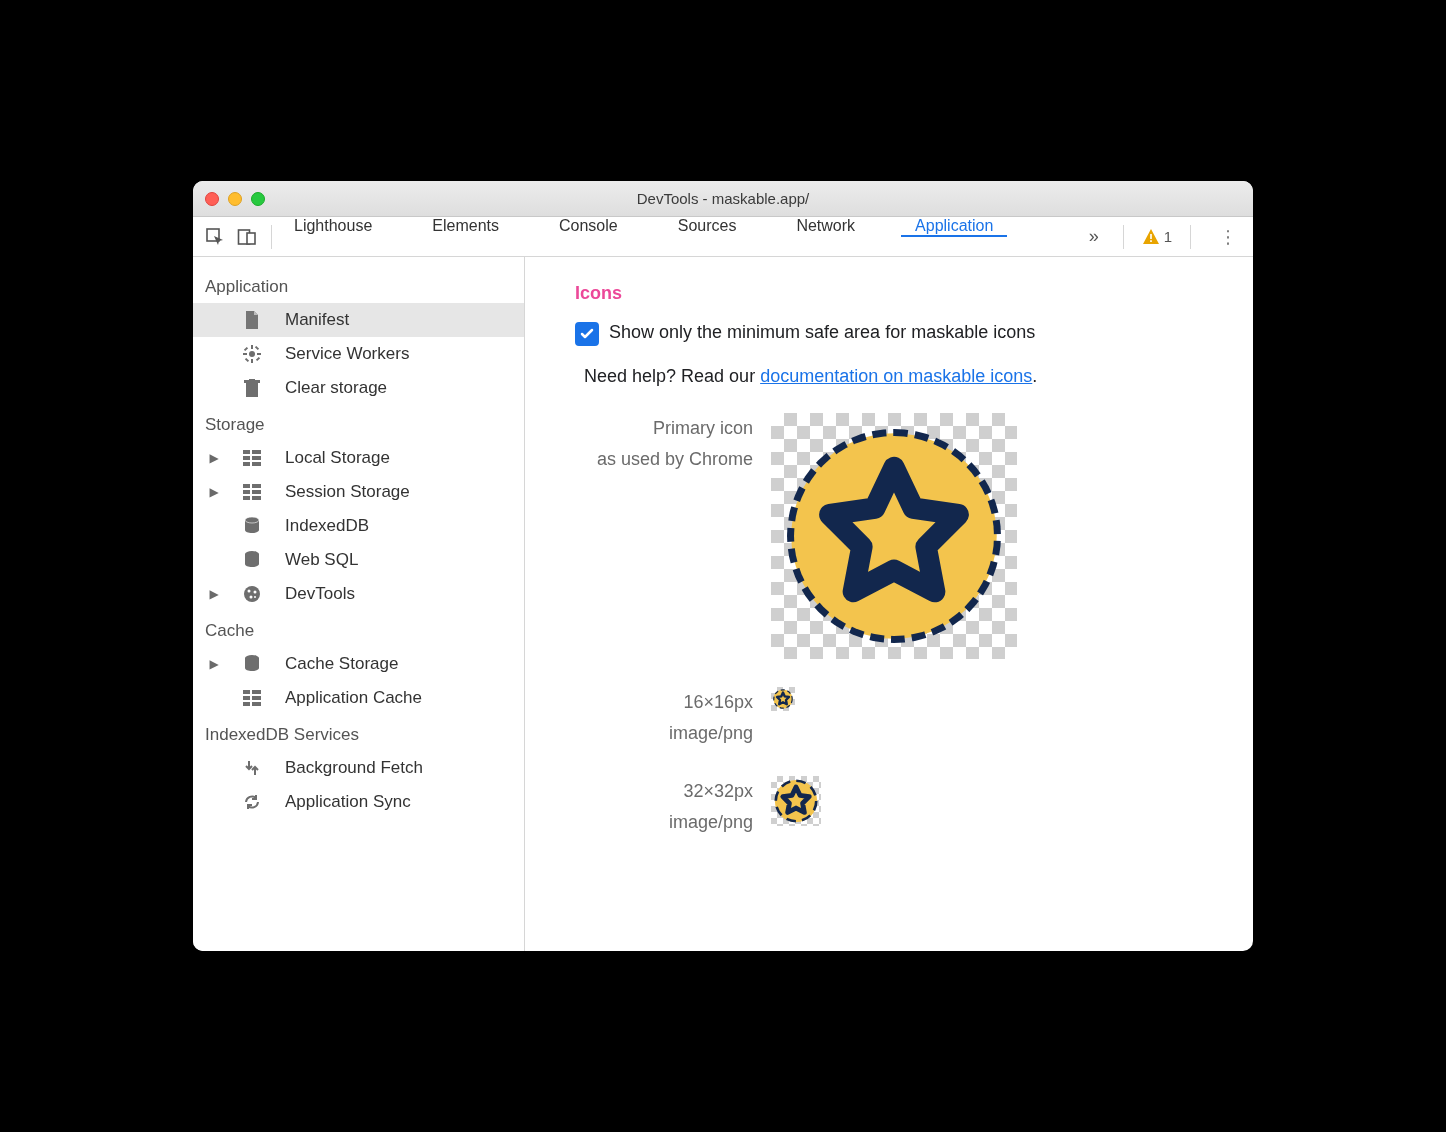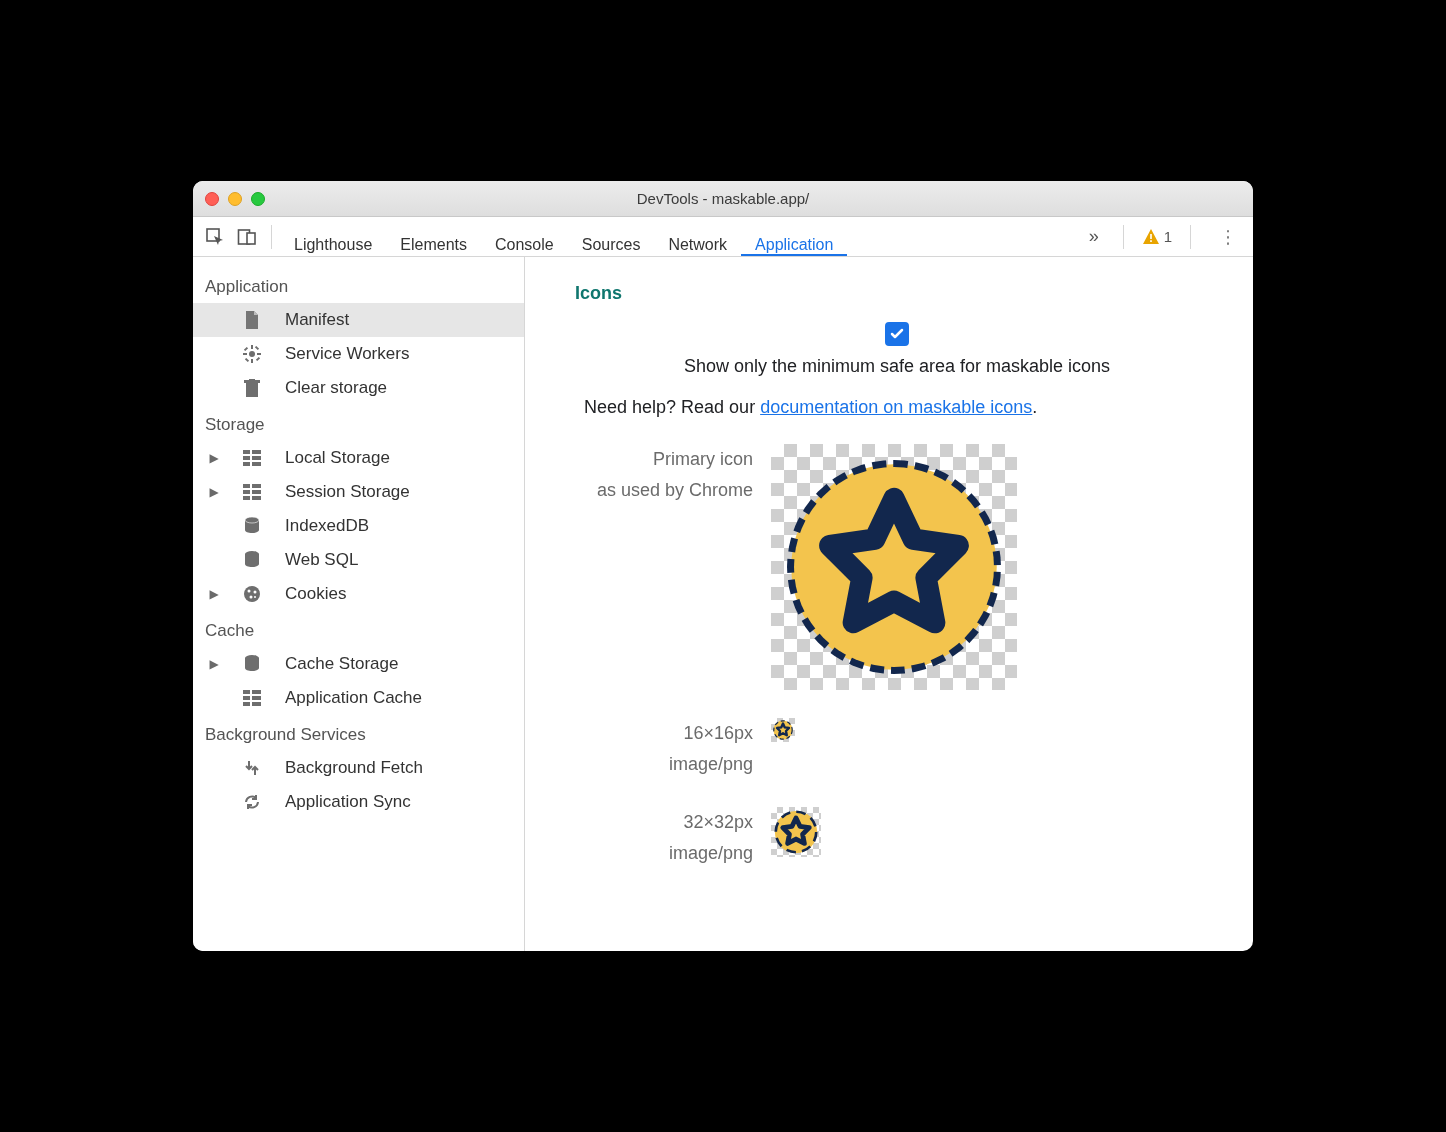--- a/index.html
+++ b/index.html
@@ -49,21 +49,21 @@
     border-bottom: 1px solid #d6d6d6;
     display:flex; align-items:center;
     padding: 0 6px;
   }
   .tb-icon {
     width:32px; height:32px; display:flex; align-items:center; justify-content:center;
     color:#555;
     cursor:pointer;
   }
   .tb-sep { width:1px; height:24px; background:#d6d6d6; margin:0 8px; }
-  .tabs { display:flex; align-items:flex-end; height:100%; }
+  .tabs { display:flex; align-items:flex-start; height:100%;gap:32px; }
   .tab {
     padding: 0 14px;
     display:flex; align-items:center;
     font-size:16px; color:#333;
     cursor:pointer;
     border-bottom: 2px solid transparent;
   }
   .tab.active { color:#1a73e8; border-bottom-color:#1a73e8; }
   .tb-right { margin-left:auto; display:flex; align-items:center; gap:10px; }
   .overflow { color:#555; font-size:18px; cursor:pointer; padding:0 6px; }
@@ -95,24 +95,24 @@
   }
   .tree-item .nodisc { width:10px; }
   .tree-item .item-icon {
     width:20px; height:20px; display:flex; align-items:center; justify-content:center;
     color:#6e6e6e;
   }
 
   
   .main { flex:1; overflow:auto; padding: 26px 34px 40px 50px; }
   .section-title {
-    font-size:18px; font-weight:700; color:#0f766e;
+    font-size:18px; font-weight:700; color:#ec4899;
     margin-bottom: 18px;
   }
-  .checkbox-row { display:flex; align-items:center; gap:10px; margin-bottom:20px;flex-direction:column; }
+  .checkbox-row { display:flex; gap:10px; margin-bottom:20px; }
   .chk {
     width:24px; height:24px; border:2px solid #1a73e8; border-radius:4px;
     background:#1a73e8; display:flex; align-items:center; justify-content:center;
     cursor:pointer;
   }
   .chk svg { color:#fff; }
   .chk-label { font-size:18px; color:#202124; }
 
   .help-row { font-size:18px; color:#202124; margin-bottom:26px;margin-left:9px; }
   .help-row a { color:#1a73e8; text-decoration:underline; cursor:pointer; }
@@ -304,21 +304,21 @@
         <span class="disclosure">▶</span>
         <span class="item-icon">
           <svg width="18" height="18" viewBox="0 0 18 18">
               <circle cx="9" cy="9" r="8" fill="#6e6e6e"></circle>
               <circle cx="6" cy="6" r="1.5" fill="#fff"></circle>
               <circle cx="12" cy="7" r="1.5" fill="#fff"></circle>
               <circle cx="8" cy="12" r="1.5" fill="#fff"></circle>
               <circle cx="12" cy="12" r="1" fill="#fff"></circle>
             </svg>
         </span>
-        <span>Cookies</span>
+        <span>DevTools</span>
       </div>
 
       <div class="section-header">Cache</div>
 
       <div class="tree-item">
         <span class="disclosure">▶</span>
         <span class="item-icon">
           <svg width="16" height="18" viewBox="0 0 16 18">
               <ellipse cx="8" cy="3" rx="7" ry="3" fill="#6e6e6e"></ellipse>
               <path d="M1 3v5c0 1.7 3.1 3 7 3s7-1.3 7-3V3" fill="#6e6e6e"></path>
@@ -337,21 +337,21 @@
                 <rect x="0" y="6" width="7" height="4"></rect>
                 <rect x="9" y="6" width="9" height="4"></rect>
                 <rect x="0" y="12" width="7" height="4"></rect>
                 <rect x="9" y="12" width="9" height="4"></rect>
               </g>
             </svg>
         </span>
         <span>Application Cache</span>
       </div>
 
-      <div class="section-header">Background Services</div>
+      <div class="section-header">IndexedDB Services</div>
 
       <div class="tree-item">
         <span class="nodisc"></span>
         <span class="item-icon">
           <svg width="18" height="18" viewBox="0 0 18 18" fill="none" stroke="#6e6e6e" stroke-width="2">
               <path d="M6 2v8"></path>
               <path d="M3 7l3 3 3-3"></path>
               <path d="M12 16V8"></path>
               <path d="M9 11l3-3 3 3"></path>
             </svg>

